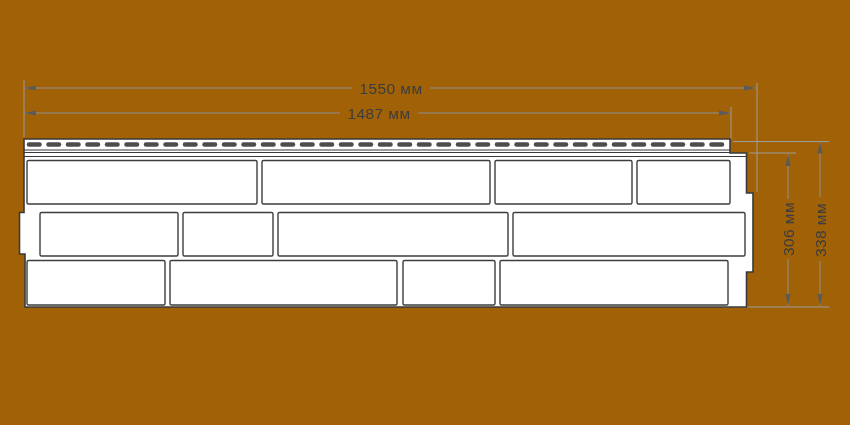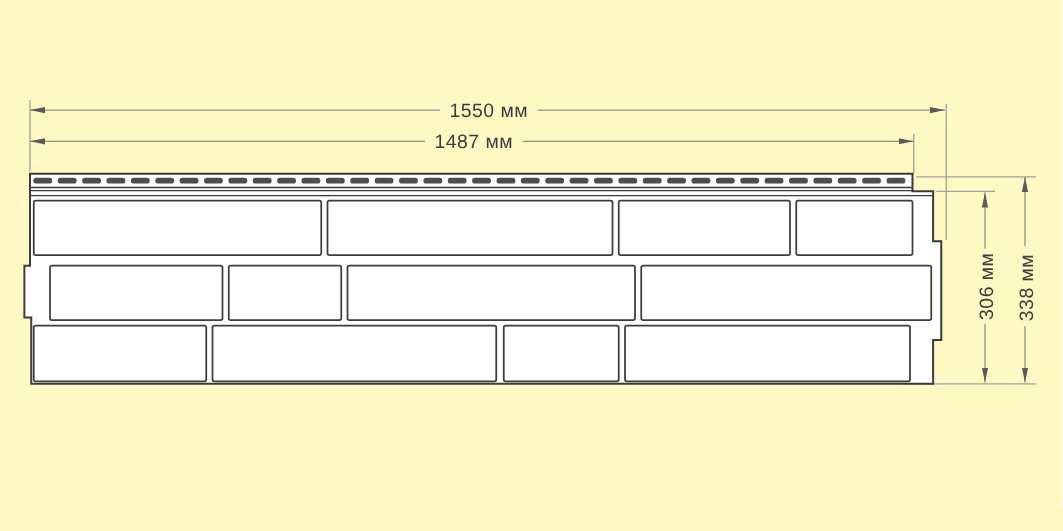--- a/index.html
+++ b/index.html
@@ -4,21 +4,21 @@
 <style>
   html, body {
     margin: 0;
     padding: 0;
     background: #ffffff;
   }
   .canvas {
     position: relative;
     width: 850px;
     height: 425px;
-    background: #fef9c3;
+    background: #a16207;
     overflow: hidden;
   }
   svg { display: block; }
   .dim-text {
     font-family: "Liberation Sans", "DejaVu Sans", sans-serif;
     font-size: 15.5px;
     fill: #3d3d3d;
     letter-spacing: 0.4px;
   }
   .dim-line {

